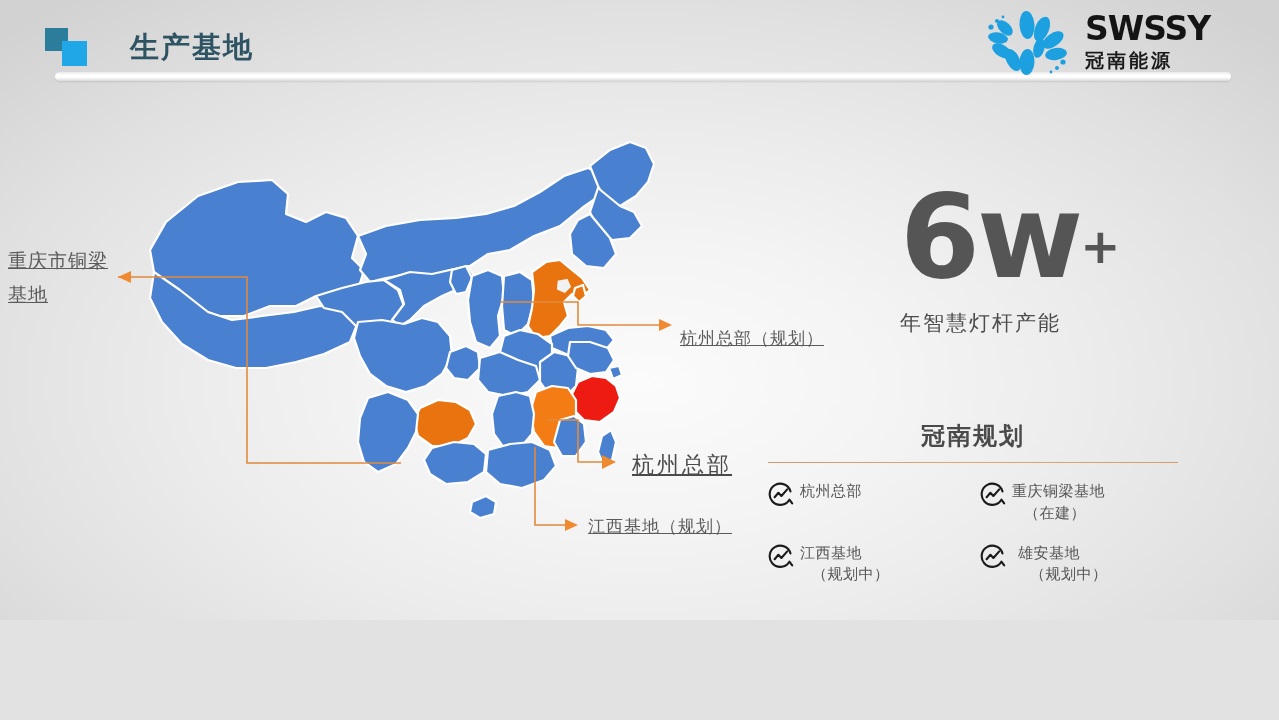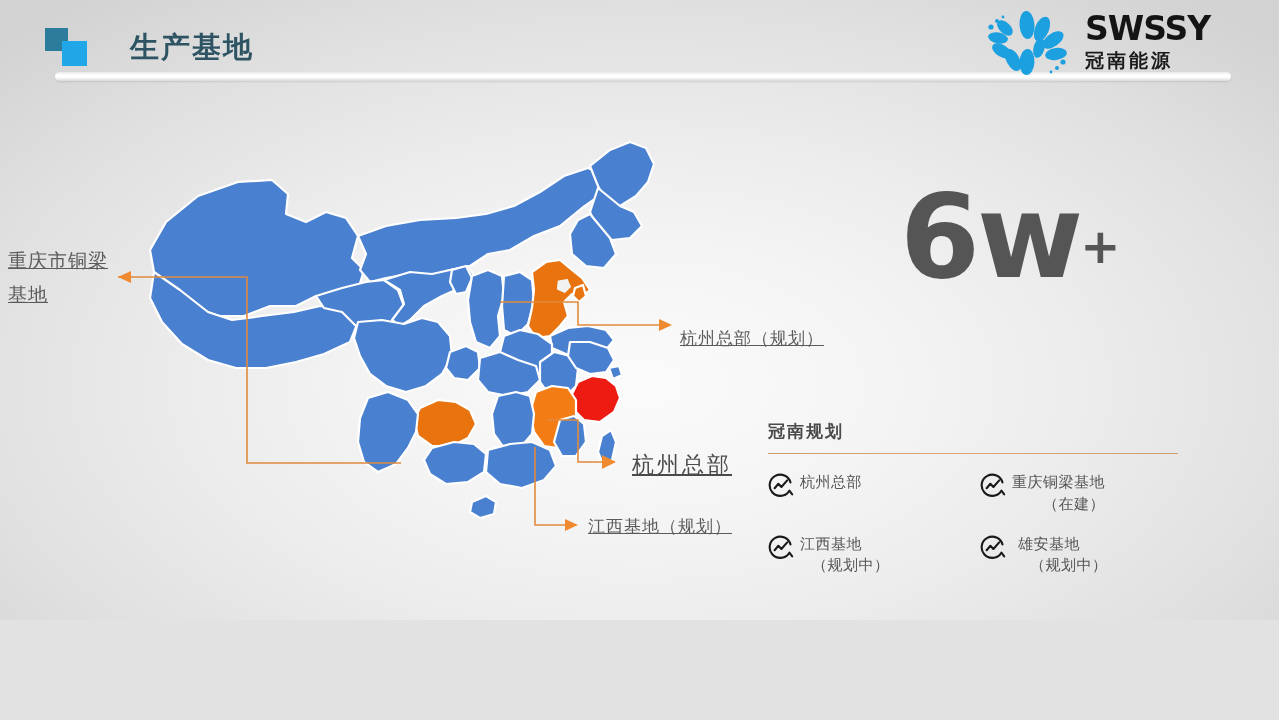--- a/index.html
+++ b/index.html
@@ -69,35 +69,35 @@
     font-size:115px; font-weight:bold; color:#555555; line-height:0.92;
     letter-spacing:-3px;
     font-family:"DejaVu Sans","Liberation Sans",sans-serif;
   }
   #stat-plus{ font-size:48px; font-weight:bold; vertical-align:14px; letter-spacing:0; }
   #stat-cap{ margin-top:18px; font-size:21px; color:#4c4c4c; letter-spacing:2px; }
 
   
   #plan{ position:absolute; left:768px; top:420px; width:410px; }
   #plan-title{
-    font-size:17px; font-weight:bold; color:#4a4a4a; letter-spacing:2px;
+    text-align:center; font-size:24px; font-weight:bold; color:#4a4a4a; letter-spacing:2px;
   }
   #plan-rule{
     margin-top:10px; height:1px; width:100%;
     background:linear-gradient(to right,#c98b53,#d99a62 45%,#cf9159 100%);
     opacity:.85;
   }
   #plan-grid{
     margin-top:18px; display:grid; grid-template-columns:1fr 1fr;
     column-gap:14px; row-gap:18px;
   }
   .plan-item{ display:flex; align-items:flex-start; gap:6px; }
   .plan-ico{ flex:0 0 auto; width:26px; height:26px; margin-top:1px; }
   .plan-txt{ font-size:15px; color:#555555; line-height:1.45; letter-spacing:.5px; }
-  .plan-txt .sub{ display:block; padding-left:12px;text-align:right; }
+  .plan-txt .sub{ display:block; padding-left:12px; }
   .plan-item.indent .plan-txt{ padding-left:6px;font-family:Liberation Serif, serif; }
 </style>
 </head>
 <body>
 
 <div id="stage">
 
   <div id="header">
     <div class="sq" id="sq-dark"></div>
     <div class="sq" id="sq-light"></div>
@@ -236,20 +236,21 @@
 
   <div class="callout-label" id="lbl-chongqing">重庆市铜梁基地</div>
   <div class="callout-label" id="lbl-xiongan">杭州总部（规划）</div>
   <div class="callout-label" id="lbl-hangzhou">杭州总部</div>
   <div class="callout-label" id="lbl-jiangxi">江西基地（规划）</div>
 
   <div id="stat">
     <div id="stat-num">
       <span>6w</span><span id="stat-plus">+</span>
     </div>
+    <div id="stat-cap">年智慧灯杆产能</div>
   </div>
 
   <div id="plan">
     <div id="plan-title">冠南规划</div>
     <div id="plan-rule"></div>
     <div id="plan-grid">
 
       <div class="plan-item">
         <svg class="plan-ico" viewBox="0 0 26 26">
           <path d="M22.5 9.5 A10.6 10.6 0 1 0 20.8 18.6" fill="none" stroke="#1a1a1a" stroke-width="2.1" stroke-linecap="round"></path>

